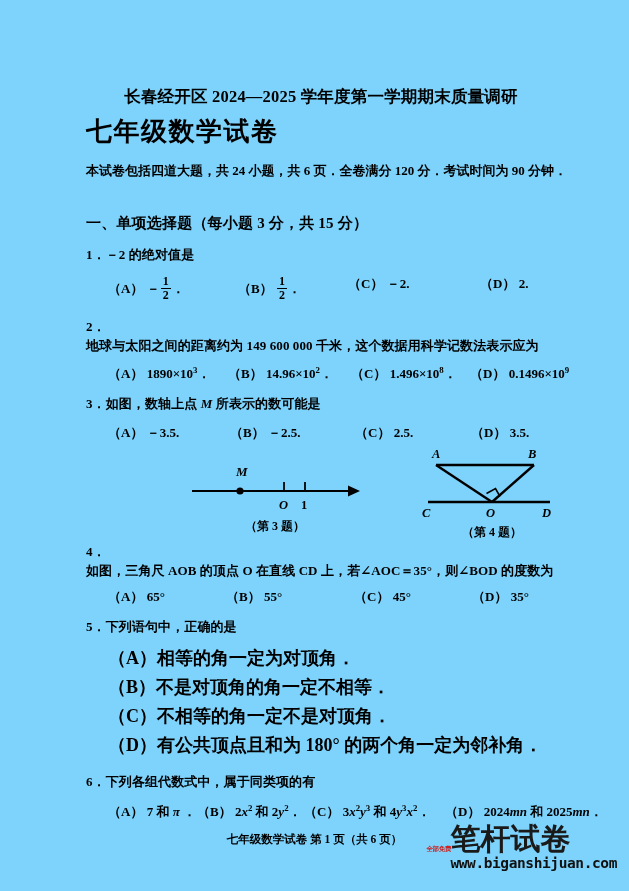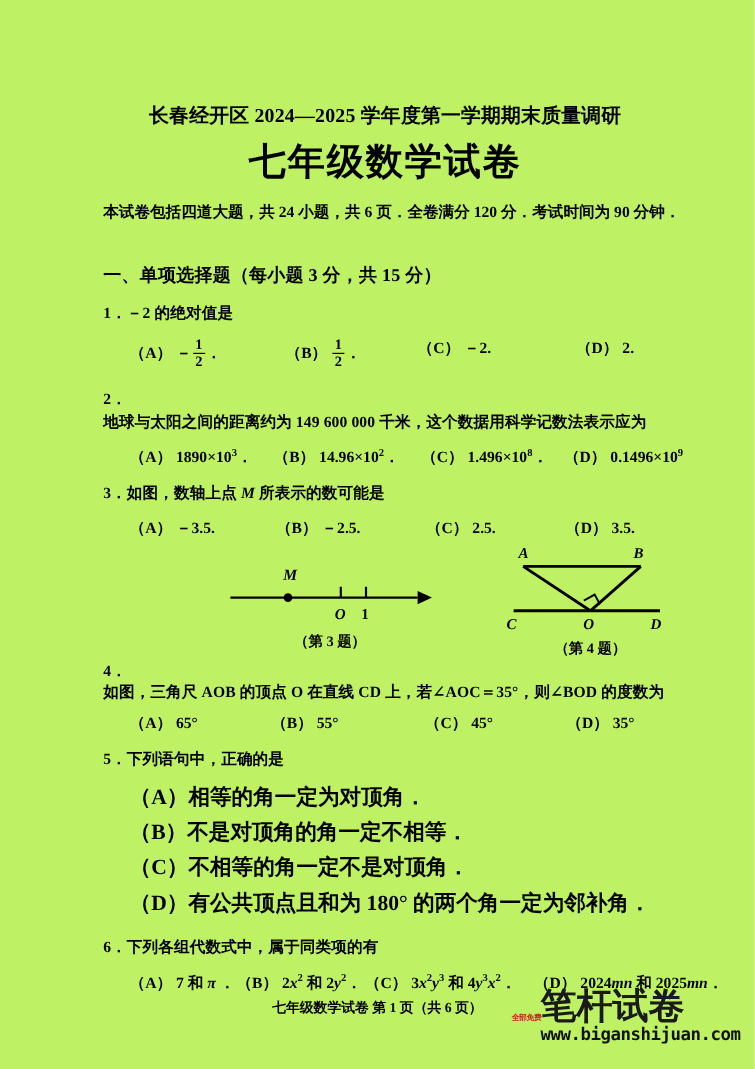--- a/index.html
+++ b/index.html
@@ -13,41 +13,40 @@
     position: relative;
     font-family: "Liberation Serif", "DejaVu Serif", serif;
     color: #000000;
     overflow: hidden;
   }
   .page {
     position: absolute;
     left: 0; top: 0;
     width: 629px;
     height: 891px;
-    background: #bef264;
+    background: #7dd3fc;
   }
   .content {
     position: absolute;
     left: 86px;
     top: 86px;
     width: 470px;
   }
 
   
   .exam-title {
     text-align: center;
     font-size: 16.5px;
     font-weight: bold;
     letter-spacing: 0.2px;
     line-height: 1.3;
     white-space: nowrap;
   }
   .paper-title {
-    text-align: center;
-    font-size: 31px;
+    font-size: 26px;
     font-weight: bold;
     letter-spacing: 1.5px;
     margin-top: 9px;
     line-height: 1.25;
   }
   .paper-note {
     text-align: center;
     font-size: 13px;
     font-weight: bold;
     margin-top: 13px;

